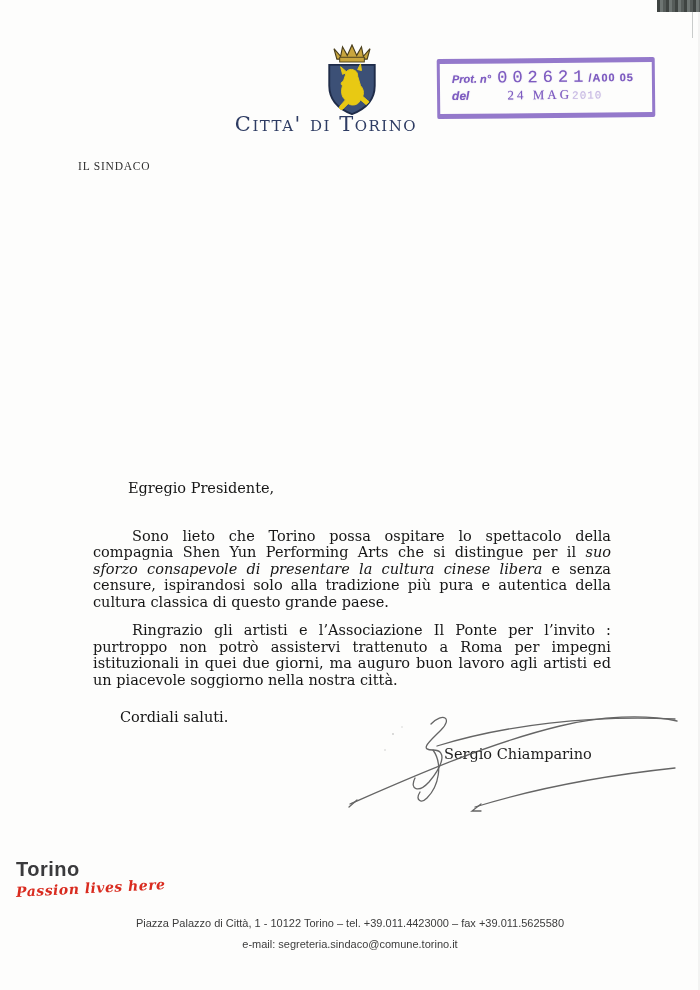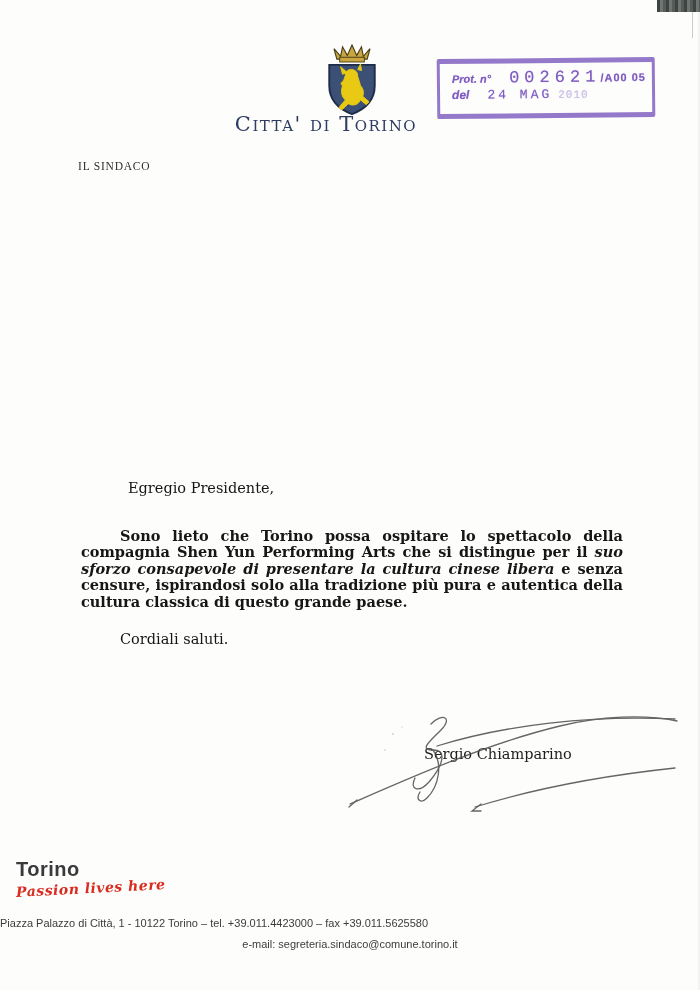--- a/index.html
+++ b/index.html
@@ -46,58 +46,58 @@
     border:solid rgba(125,91,192,0.82);
     border-width:5px 3px;
     border-radius:2px;
     transform:rotate(-0.6deg);
     color:#7d5bc0;
     box-sizing:border-box;
     padding:5px 10px 0 12px;
     text-shadow:0 0 1px rgba(125,91,192,0.55);
   }
   .stamp-line{display:flex;align-items:baseline;white-space:nowrap;}
-  .stamp-prot-label{font-family:"Liberation Sans", sans-serif;font-weight:bold;font-size:11px;font-style:italic;margin-right:18px;}
+  .stamp-prot-label{font-family:"Liberation Sans", sans-serif;font-weight:bold;font-size:11px;font-style:italic;margin-right:6px;}
   .stamp-number{font-family:"Liberation Mono", monospace;font-size:17px;letter-spacing:5px;}
   .stamp-suffix{font-family:"Liberation Sans", sans-serif;font-weight:bold;font-size:11px;letter-spacing:1px;}
-  .stamp-del{font-family:"Liberation Sans", sans-serif;font-weight:bold;font-style:italic;font-size:12px;margin-right:18px;}
-  .stamp-date{font-family:Liberation Mono, monospace;font-size:13px;letter-spacing:3px;margin-right:6px;}
+  .stamp-del{font-family:"Liberation Sans", sans-serif;font-weight:bold;font-style:italic;font-size:12px;margin-right:38px;}
+  .stamp-date{font-family:Liberation Serif, serif;font-size:13px;letter-spacing:3px;}
   .stamp-year{font-family:"Liberation Mono", monospace;font-size:11px;opacity:0.42;letter-spacing:1px;}
 
   
   .letter{
     position:absolute;left:81px;top:472px;width:542px;
     font-size:14.5px;line-height:16.5px;color:#161616;
   }
   .salutation{margin:8px;text-indent:39px;}
-  .para{margin:0;text-align:justify;text-align-last:left;text-indent:39px;font-weight:bold;}
+  .para{margin:12px;text-align:justify;text-align-last:left;text-indent:39px;}
   .p1{margin-top:31px;}
   .closing{margin:0;margin-top:21px;text-indent:39px;}
 
   
   .typed-name{
-    position:absolute;left:424px;top:746px;
+    position:absolute;left:444px;top:746px;
     font-size:14.5px;color:#1d1d1d;white-space:nowrap;
   }
   .sig-svg{position:absolute;left:345px;top:688px;width:340px;height:155px;}
 
   
   .brand-block{position:absolute;left:16px;top:860px;width:700px;}
   .brand-name{
     font-family:"Liberation Sans", sans-serif;font-weight:bold;
     font-size:20px;letter-spacing:0.5px;color:#3a3a3c;line-height:18px;
   }
   .brand-slogan{
     display:inline-block;
     font-family:"DejaVu Serif", serif;font-style:italic;font-weight:bold;
     font-size:14px;color:#d92b1f;transform:rotate(-3deg);
     letter-spacing:0.5px;margin-top:1px;
   }
   .footer-address{
-    position:absolute;left:0;top:917px;width:700px;text-align:left;
+    position:absolute;left:0;top:917px;width:700px;text-align:center;
     font-family:"Liberation Sans", sans-serif;font-size:11px;color:#3c3c3c;
   }
   .footer-email{
     position:absolute;left:0;top:938px;width:700px;text-align:center;
     font-family:"Liberation Sans", sans-serif;font-size:11px;color:#3c3c3c;
   }
 </style>
 </head>
 <body>
 
@@ -135,20 +135,21 @@
       <span class="stamp-date">24 MAG</span>
       <span class="stamp-year">2010</span>
     </div>
   </div>
 
   <div class="sender-title">IL SINDACO</div>
 
   <div class="letter">
     <p class="salutation">Egregio Presidente,</p>
     <p class="para p1"><span>Sono lieto che Torino possa ospitare lo spettacolo della compagnia Shen Yun Performing Arts che si distingue per il </span><i>suo sforzo consapevole di presentare la cultura cinese libera</i><span> e senza censure, ispirandosi solo alla tradizione più pura e autentica della cultura classica di questo grande paese.</span></p>
+    <p class="para">Ringrazio gli artisti e l’Associazione Il Ponte per l’invito : purtroppo non potrò assistervi trattenuto a Roma per impegni istituzionali in quei due giorni, ma auguro buon lavoro agli artisti ed un piacevole soggiorno nella nostra città.</p>
     <p class="closing">Cordiali saluti.</p>
   </div>
 
   <div class="typed-name">Sergio Chiamparino</div>
   <svg class="sig-svg" viewBox="0 0 340 155">
     <g fill="none" stroke="#4b4b4b" stroke-width="1.3" stroke-linecap="round" opacity="0.85">
 
       <path d="M12 112 L4 119"></path>
       <path d="M5 116 C60 92 140 56 215 38 C255 28 300 26 332 33"></path>
 

